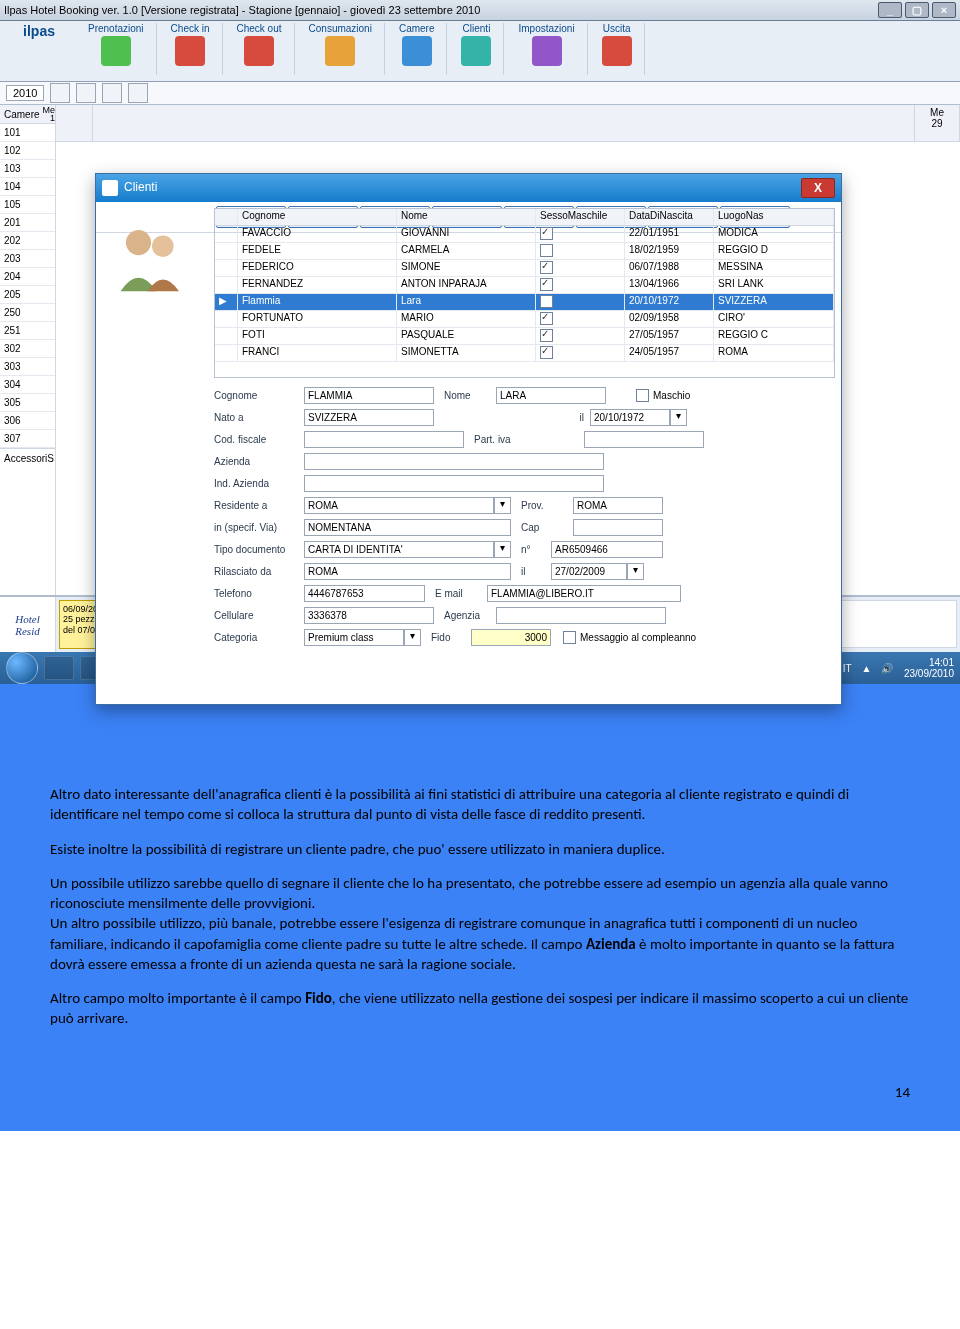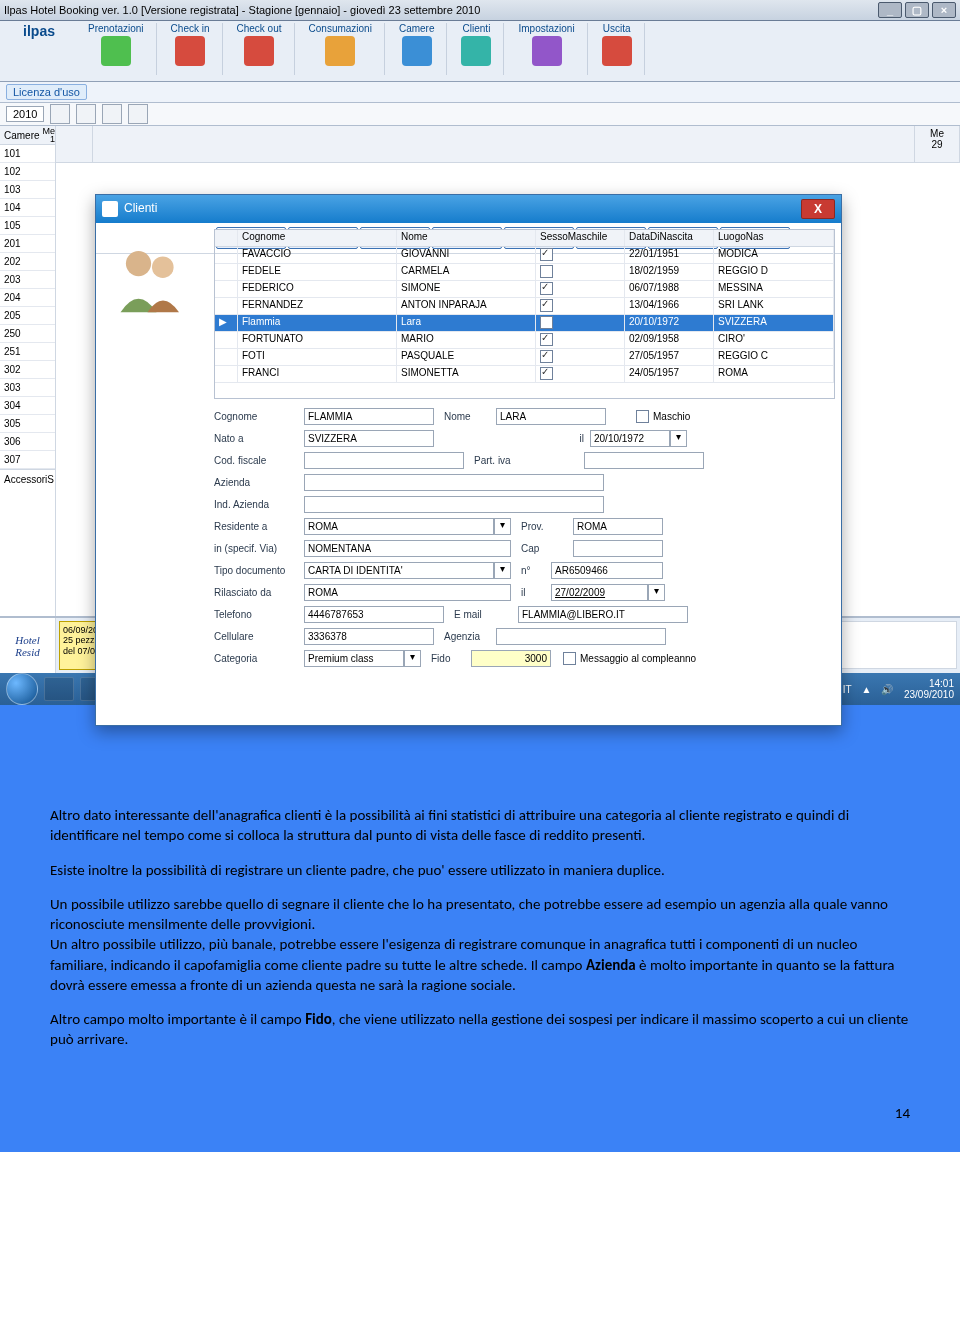--- a/index.html
+++ b/index.html
@@ -113,23 +113,20 @@
     <div class="group">
         <div class="label">Impostazioni</div>
         <div class="icon ic-purple"></div>
       </div>
     <div class="group">
         <div class="label">Uscita</div>
         <div class="icon ic-red"></div>
       </div>
   </div>
 
-  <div class="subbar">
-    <span style="border:1px solid #8ab0e0;padding:1px 6px;background:#e0edfa;border-radius:2px">Licenza d'uso</span>
-  </div>
 
   <div class="yearbar">
     <span class="ybox">2010</span>
     <span class="tinybtn"></span>
     <span class="tinybtn"></span>
     <span class="tinybtn"></span>
     <span class="tinybtn"></span>
   </div>
 
   <div class="mainrow">
@@ -323,28 +320,28 @@
           <div class="flab">Tipo documento</div>
           <input class="finp" style="width: 190px;" value="CARTA DI IDENTITA'">
             <span class="finp" style="width:17px;text-align:center">▾</span>
           <div class="mini" style="width:30px">n°</div>
           <input class="finp" style="width: 112px;" value="AR6509466">
         </div>
         <div class="frow">
           <div class="flab">Rilasciato da</div>
           <input class="finp" style="width: 207px;" value="ROMA">
           <div class="mini" style="width:30px">il</div>
-          <input class="finp" style="width: 97px; text-decoration: underline;" value="27/02/2009">
+          <input class="finp" style="width: 76px;" value="27/02/2009">
           <span class="finp" style="width:17px;text-align:center">▾</span>
         </div>
         <div class="frow">
           <div class="flab">Telefono</div>
-          <input class="finp" style="width: 140px;" value="4446787653">
+          <input class="finp" style="width: 121px;" value="4446787653">
           <div class="mini">E mail</div>
-          <input class="finp" style="width: 170px; margin-left: 12px;" value="FLAMMIA@LIBERO.IT">
+          <input class="finp" style="width: 194px;" value="FLAMMIA@LIBERO.IT">
         </div>
         <div class="frow">
           <div class="flab">Cellulare</div>
           <input class="finp" style="width: 130px;" value="3336378">
           <div class="mini">Agenzia</div>
           <input class="finp" style="width: 170px;">
         </div>
         <div class="frow">
           <div class="flab">Categoria</div>
           <input class="finp" style="width: 100px;" value="Premium class">

